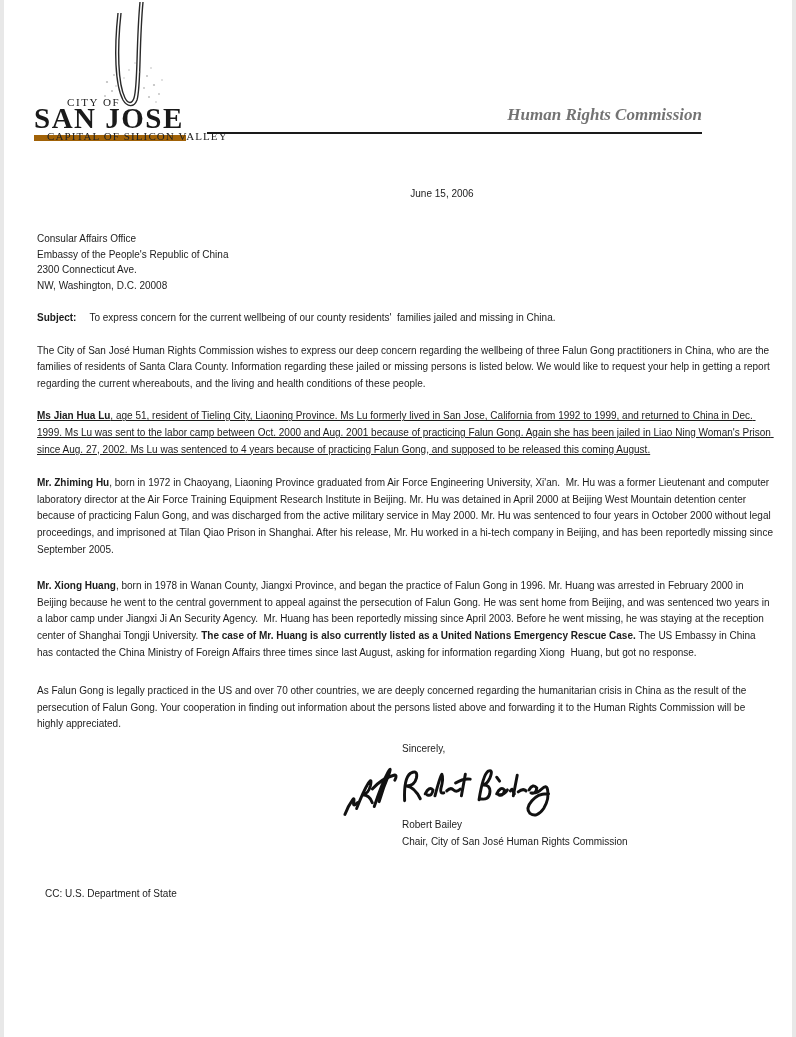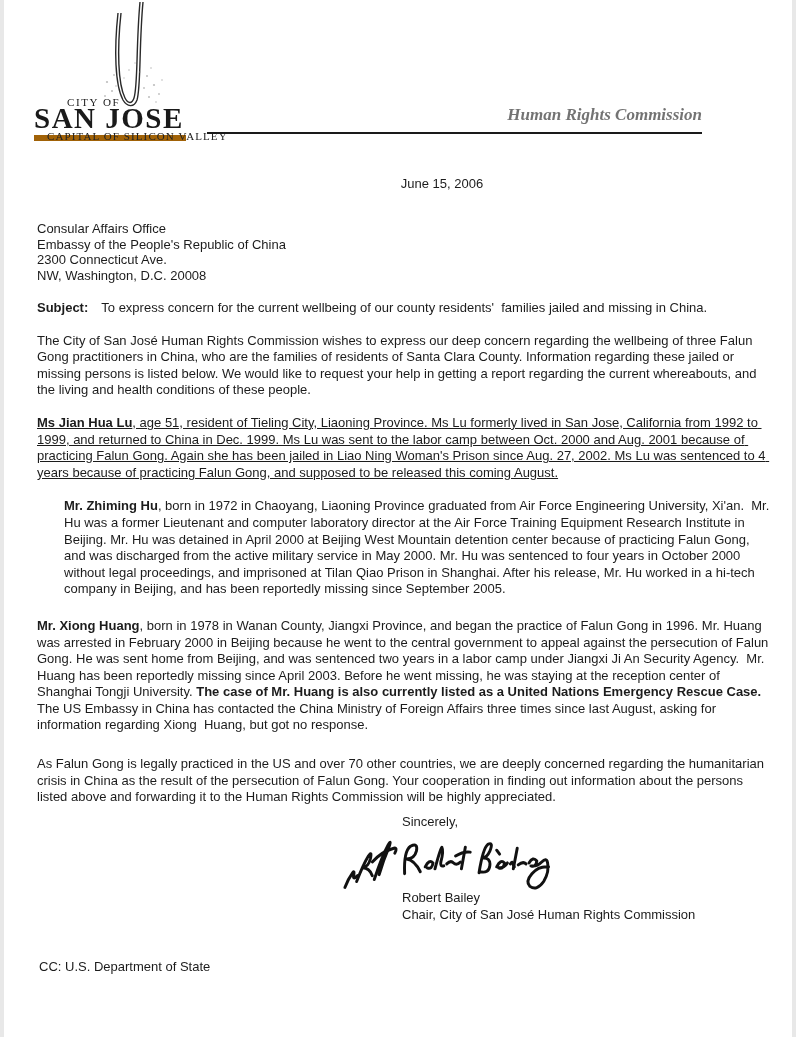--- a/index.html
+++ b/index.html
@@ -70,52 +70,52 @@
     right: 90px;
     top: 132px;
     height: 2px;
     background: #1a1a1a;
   }
 
   
   .letter-body {
     position: absolute;
     left: 33px;
-    top: 176px;
+    top: 186px;
     width: 736px;
-    font-size: 13px;
+    font-size: 10px;
     line-height: 16.6px;
   }
   .date-line {
     text-align: center;
     position: relative;
     left: 37px;
     height: 15px;
     line-height: 15px;
   }
   .recipient { margin-top: 30px; }
   .recipient div { line-height: 15.5px; }
   .subject-row { margin-top: 17px; }
   .subject-label { font-weight: bold; margin-right: 13px; }
   .subject-text { white-space: pre-wrap; }
   .salutation { margin-top: 20px; }
   .para { margin: 0; white-space: pre-wrap; }
   .p1 { margin-top: 16px; }
   .p2 { margin-top: 16px; text-decoration: underline; }
-  .p3 { margin-top: 17px; margin-left: 27px; }
+  .p3 { margin-top: 17px; }
   .p4 { margin-top: 20px; }
   .p5 { margin-top: 22px; }
   .b { font-weight: bold; }
 
   
   .closing { margin-top: 8px; margin-left: 365px; }
   .sig-svg { display: block; margin: -10px 0 0 -62px; }
   .signer { margin-top: -8px; }
   .signer div { line-height: 16.5px; }
-  .cc-line { margin-top: 36px; margin-left: 2px; }
+  .cc-line { margin-top: 36px; margin-left: 8px; }
 </style>
 </head>
 <body>
 
 <div class="page">
 
   <svg class="logo-swoosh" viewBox="0 0 70 125" aria-hidden="true">
     <g stroke="#2a2a2a" stroke-width="1.4" fill="none">
       <path d="M19,13 C15,50 16,85 24,100 C28,107 35,108 38,100 C42,88 40,45 44,2"></path>
       <path d="M22,13 C18,50 19,84 26,98 C29,104 33,104 35,98 C39,86 37,45 41,2"></path>

